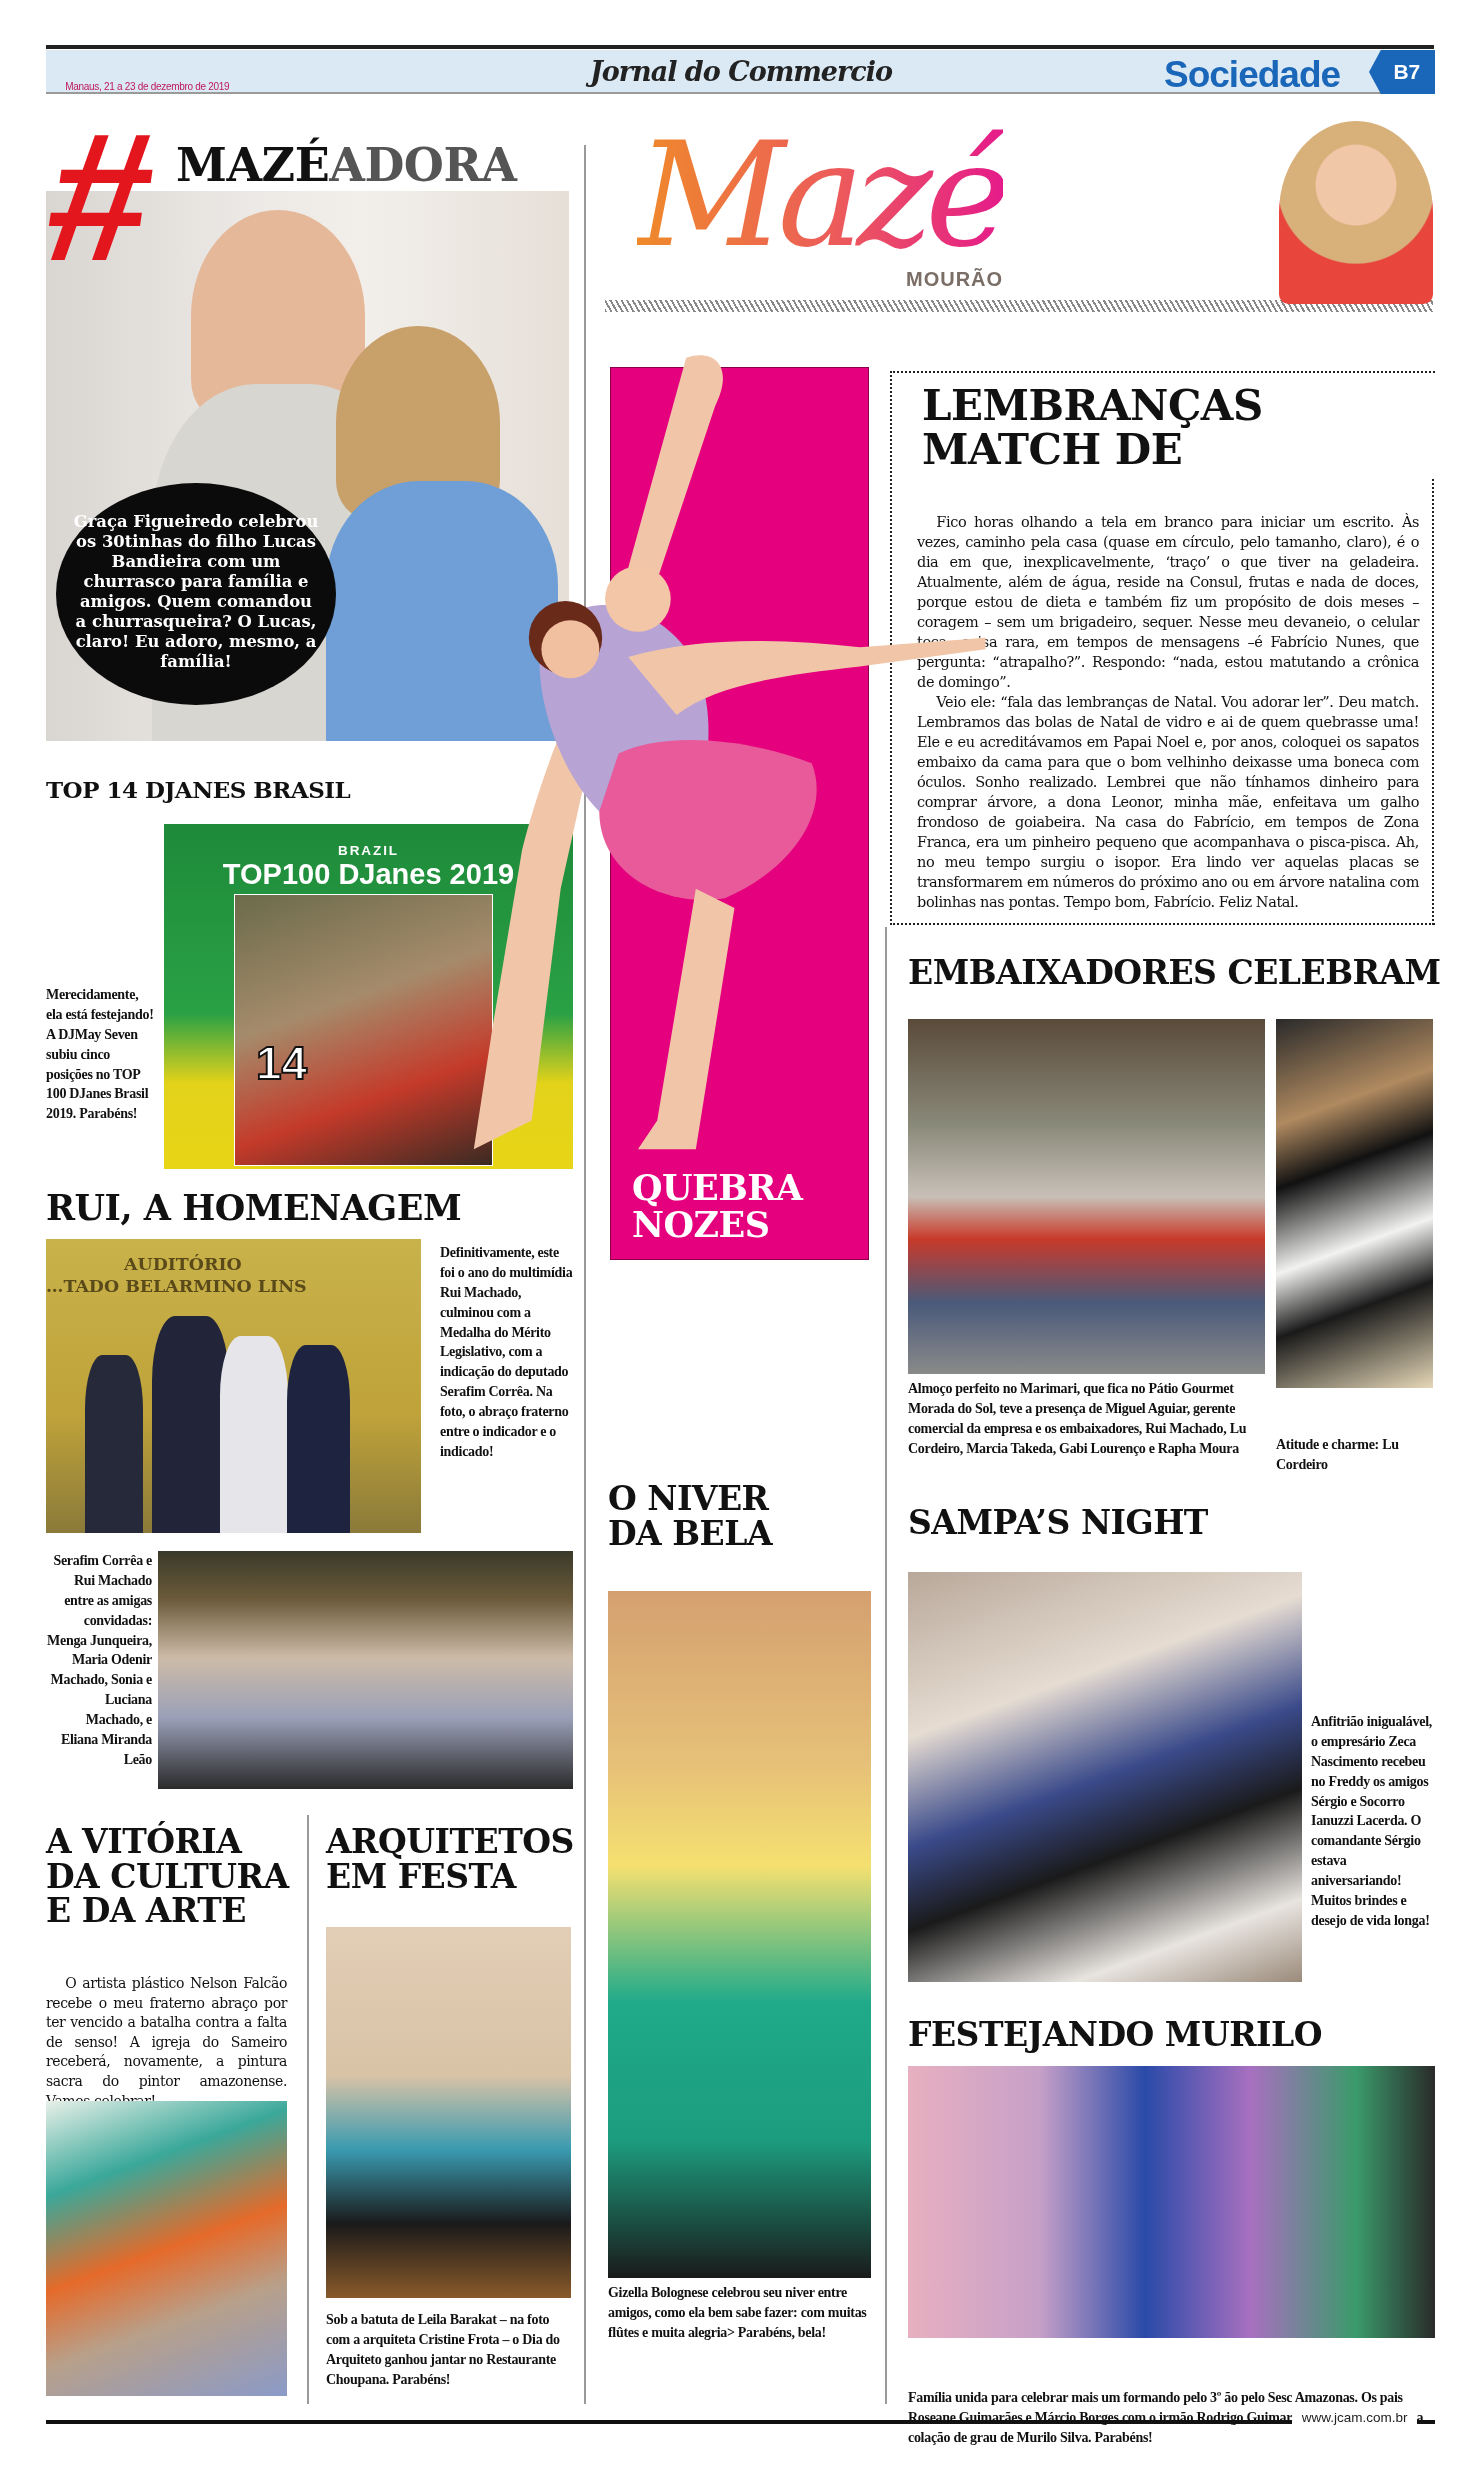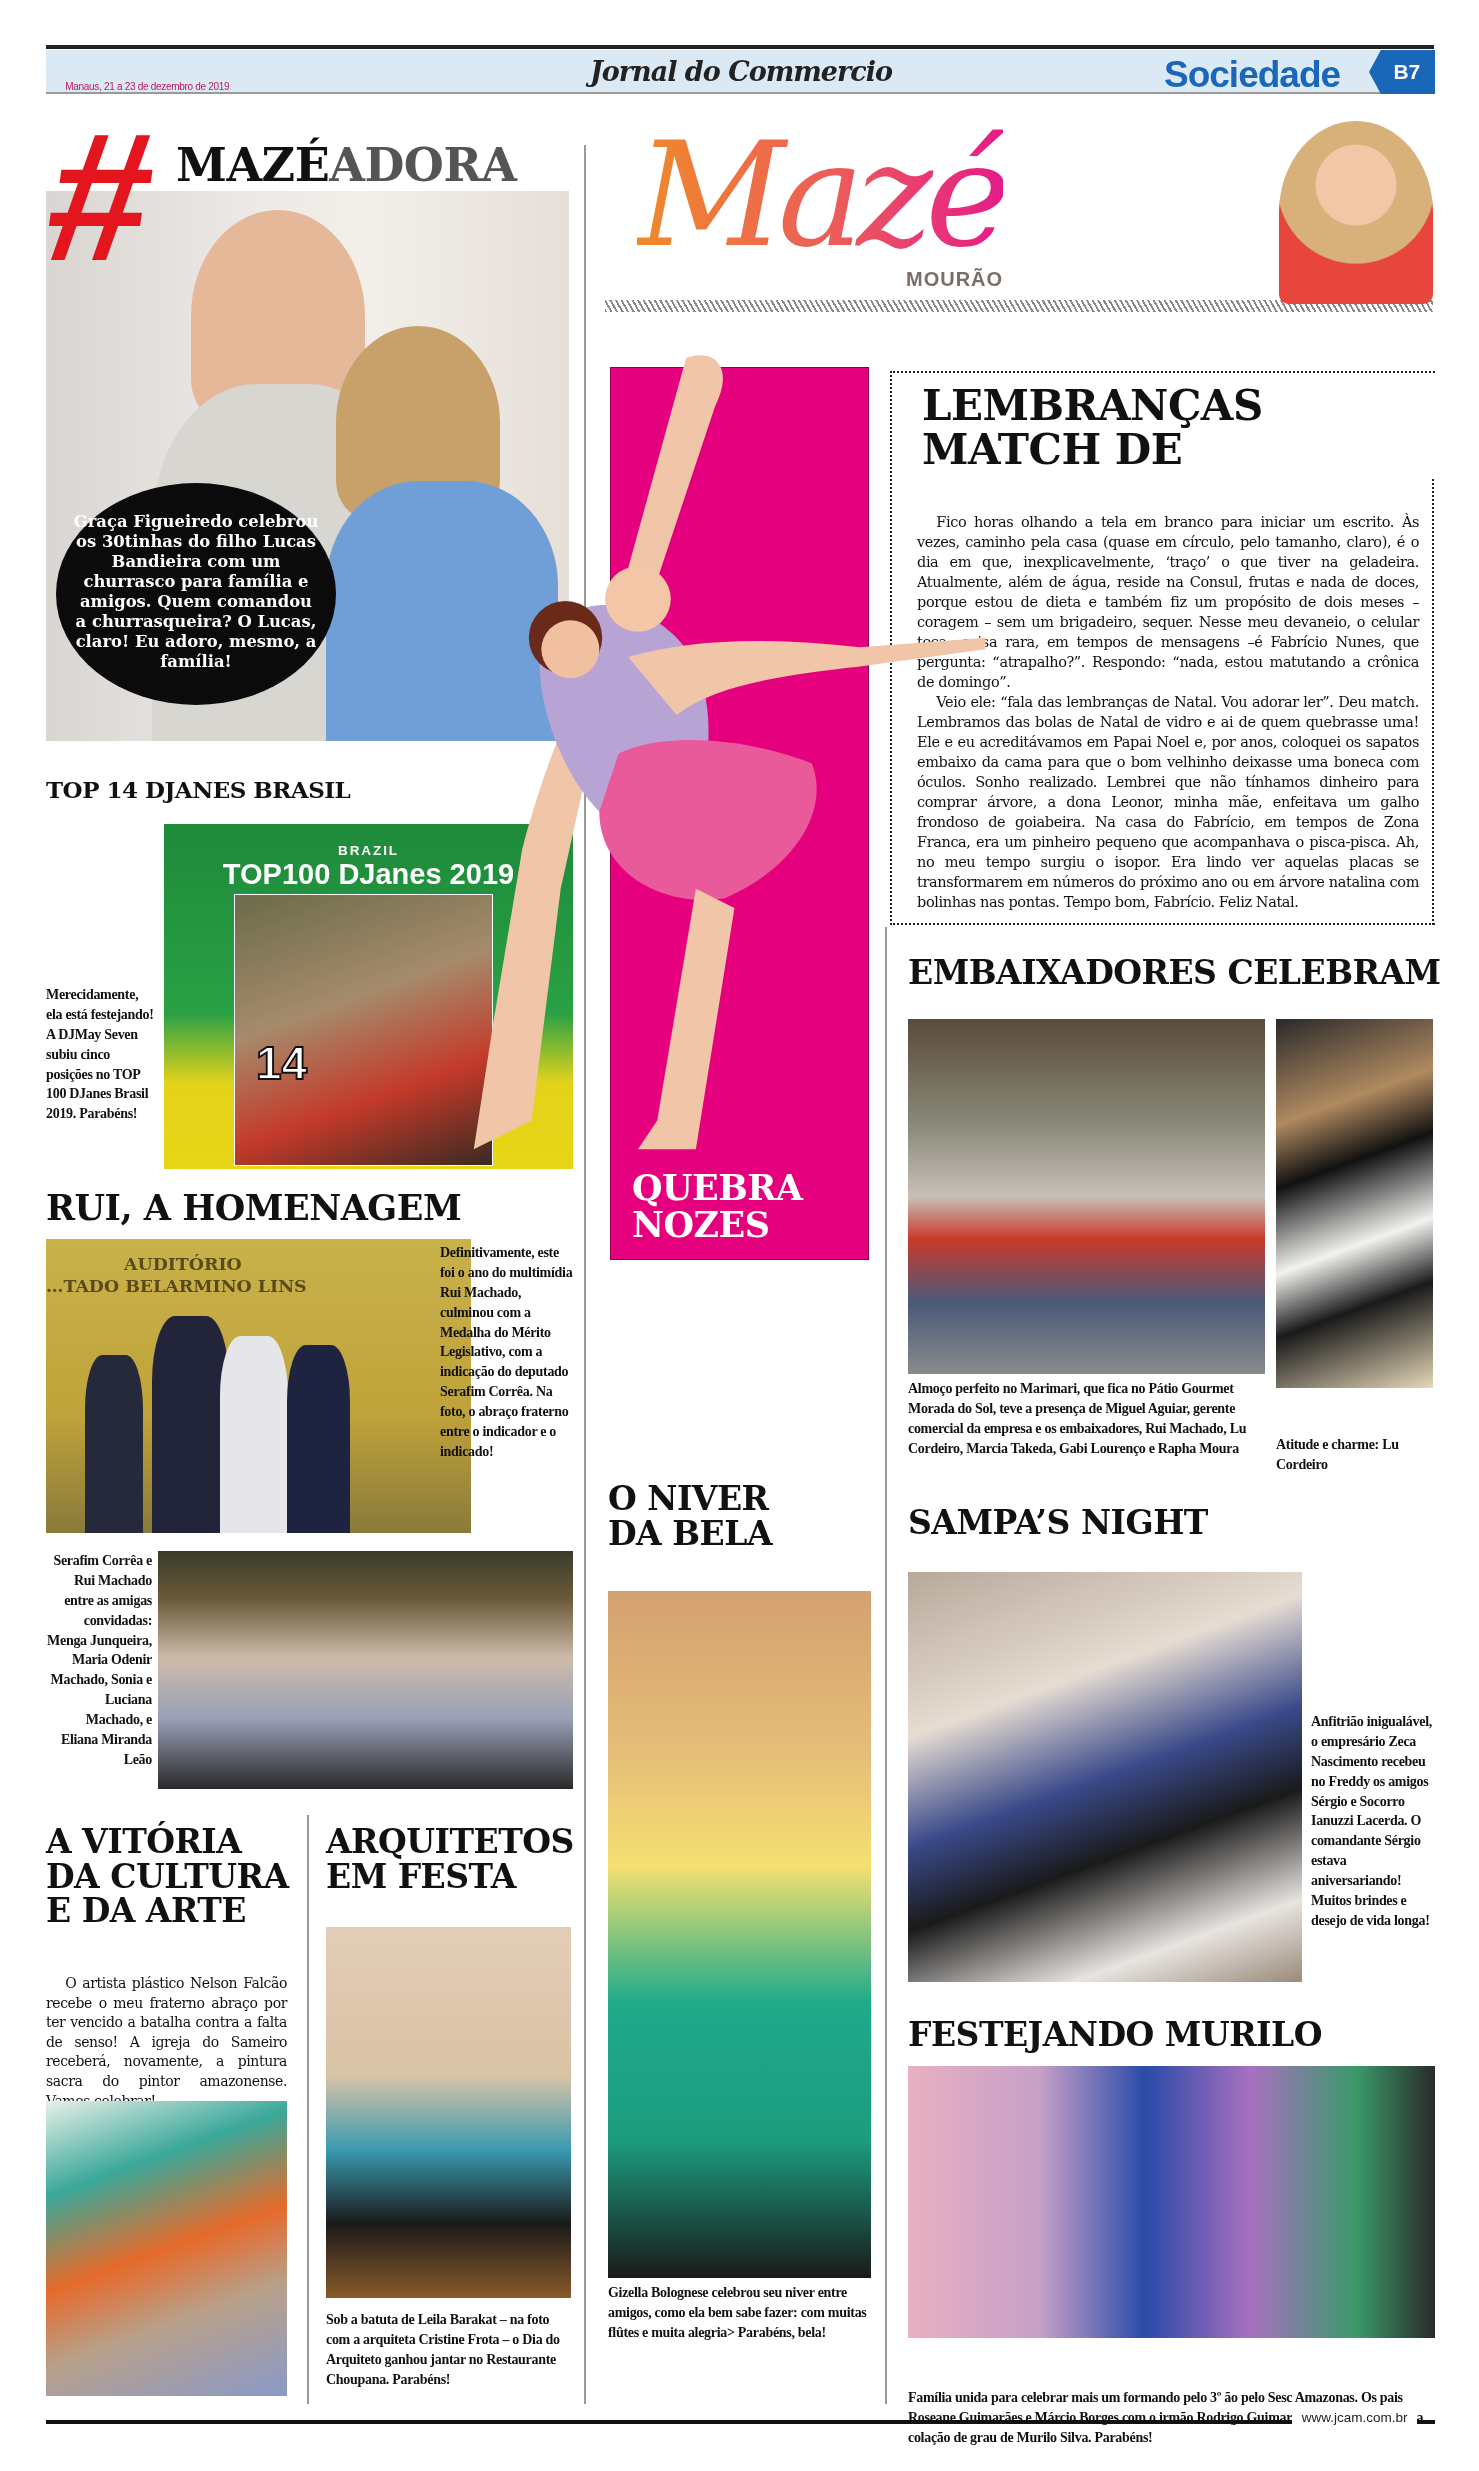--- a/index.html
+++ b/index.html
@@ -56,21 +56,21 @@
   .top14-title { left: 46px; top: 778px; font-size: 23px; }
   .top14-photo { left: 164px; top: 824px; width: 409px; height: 345px; background: linear-gradient(180deg, #1e8a3a 0%, #2aa145 55%, #e2d21a 75%, #e8d516 100%); }
   .top14-banner { left: 0; top: 19.3px; width: 100%; text-align: center; font-family: "Liberation Sans", sans-serif; font-weight: bold; color: #fff; font-size: 29px; }
   .top14-banner .small { display: block; font-size: 13.5px; letter-spacing: 1.9px; }
   .top14-inner { left: 70px; top: 70px; width: 259px; height: 272px; background: linear-gradient(160deg, #6b6b4a 0%, #a58b6b 40%, #c43a2a 70%, #3a2a22 100%); border: 1.9px solid #fff; }
   .top14-num { left: 92px; top: 212px; font-family: "Liberation Sans", sans-serif; font-weight: bold; color: #fff; font-size: 46px; -webkit-text-stroke: 1.9px #111; }
   .top14-caption { left: 46px; top: 985px; width: 111px; }
 
   
   .rui-title { left: 46px; top: 1190px; font-size: 35px; }
-  .rui-photo { left: 46px; top: 1239px; width: 425px; height: 294px; background: linear-gradient(180deg, #c9b24a 0%, #bfa23a 60%, #8a7a3a 100%); }
+  .rui-photo { left: 46px; top: 1239px; width: 375px; height: 294px; background: linear-gradient(180deg, #c9b24a 0%, #bfa23a 60%, #8a7a3a 100%); }
   .rui-photo-text { left: 39px; top: 13.5px; font-family: "DejaVu Serif", serif; font-size: 17.4px; color: #5a4a1a; line-height: 1.3; font-weight: bold; }
   .rui-caption { left: 440px; top: 1243px; width: 135px; }
   .amigas-photo { left: 158px; top: 1551px; width: 415px; height: 238px; background: linear-gradient(180deg, #3a3a2a 0%, #6a5a3a 20%, #cdbba8 45%, #9aa0b8 70%, #2a2a2a 100%); }
   .amigas-caption { left: 46px; top: 1551px; width: 106px; text-align: right; }
 
   
   .vit-title { left: 46px; top: 1825px; font-size: 33px; }
   .vit-body { left: 46px; top: 1974px; width: 241px; font-size: 14px; line-height: 1.4; }
   .vit-body p { text-indent: 19.3px; }
   .vit-photo { left: 46px; top: 2101px; width: 241px; height: 295px; background: linear-gradient(160deg, #e8f0e8 0%, #3aa89a 25%, #e56a2a 50%, #b8a08a 70%, #8a9ac8 100%); }

